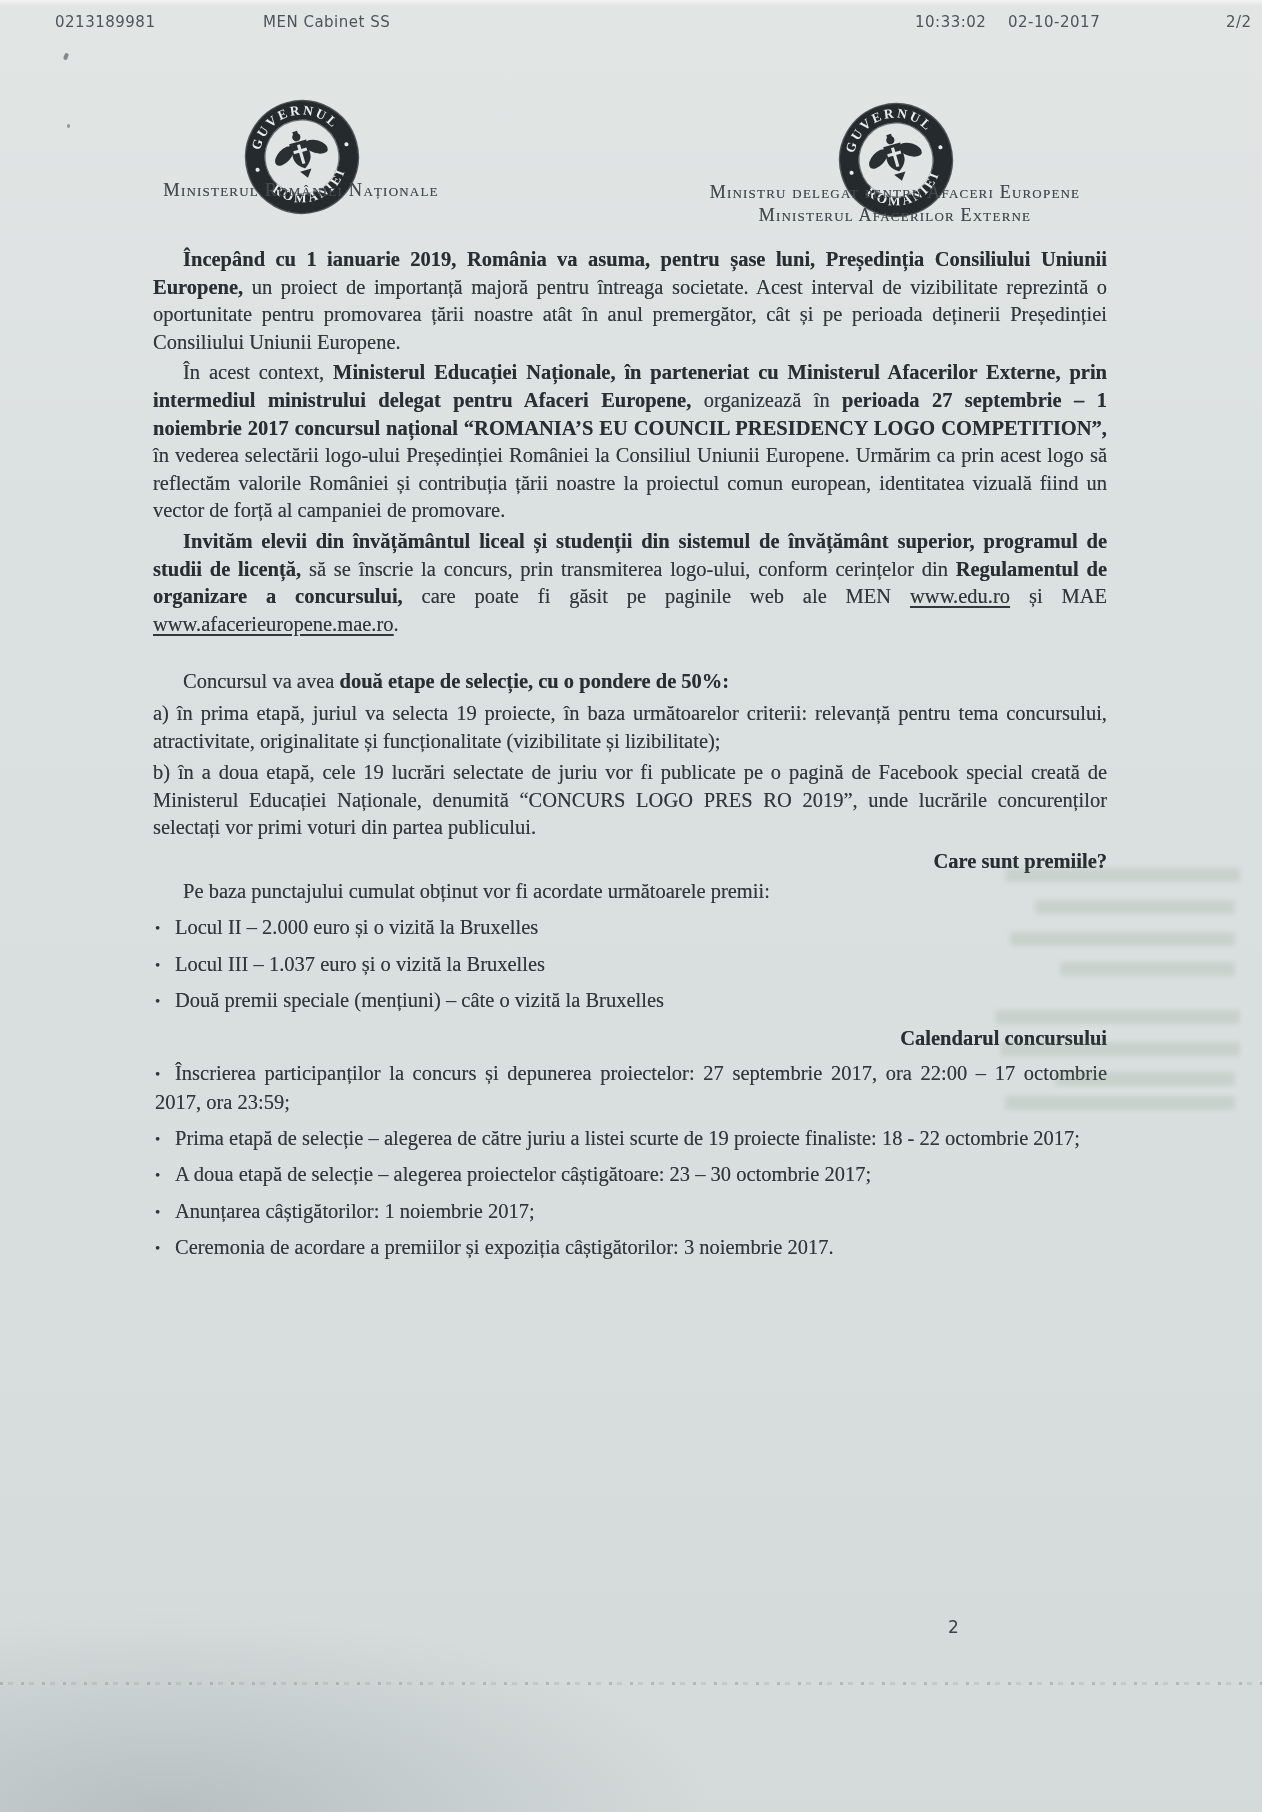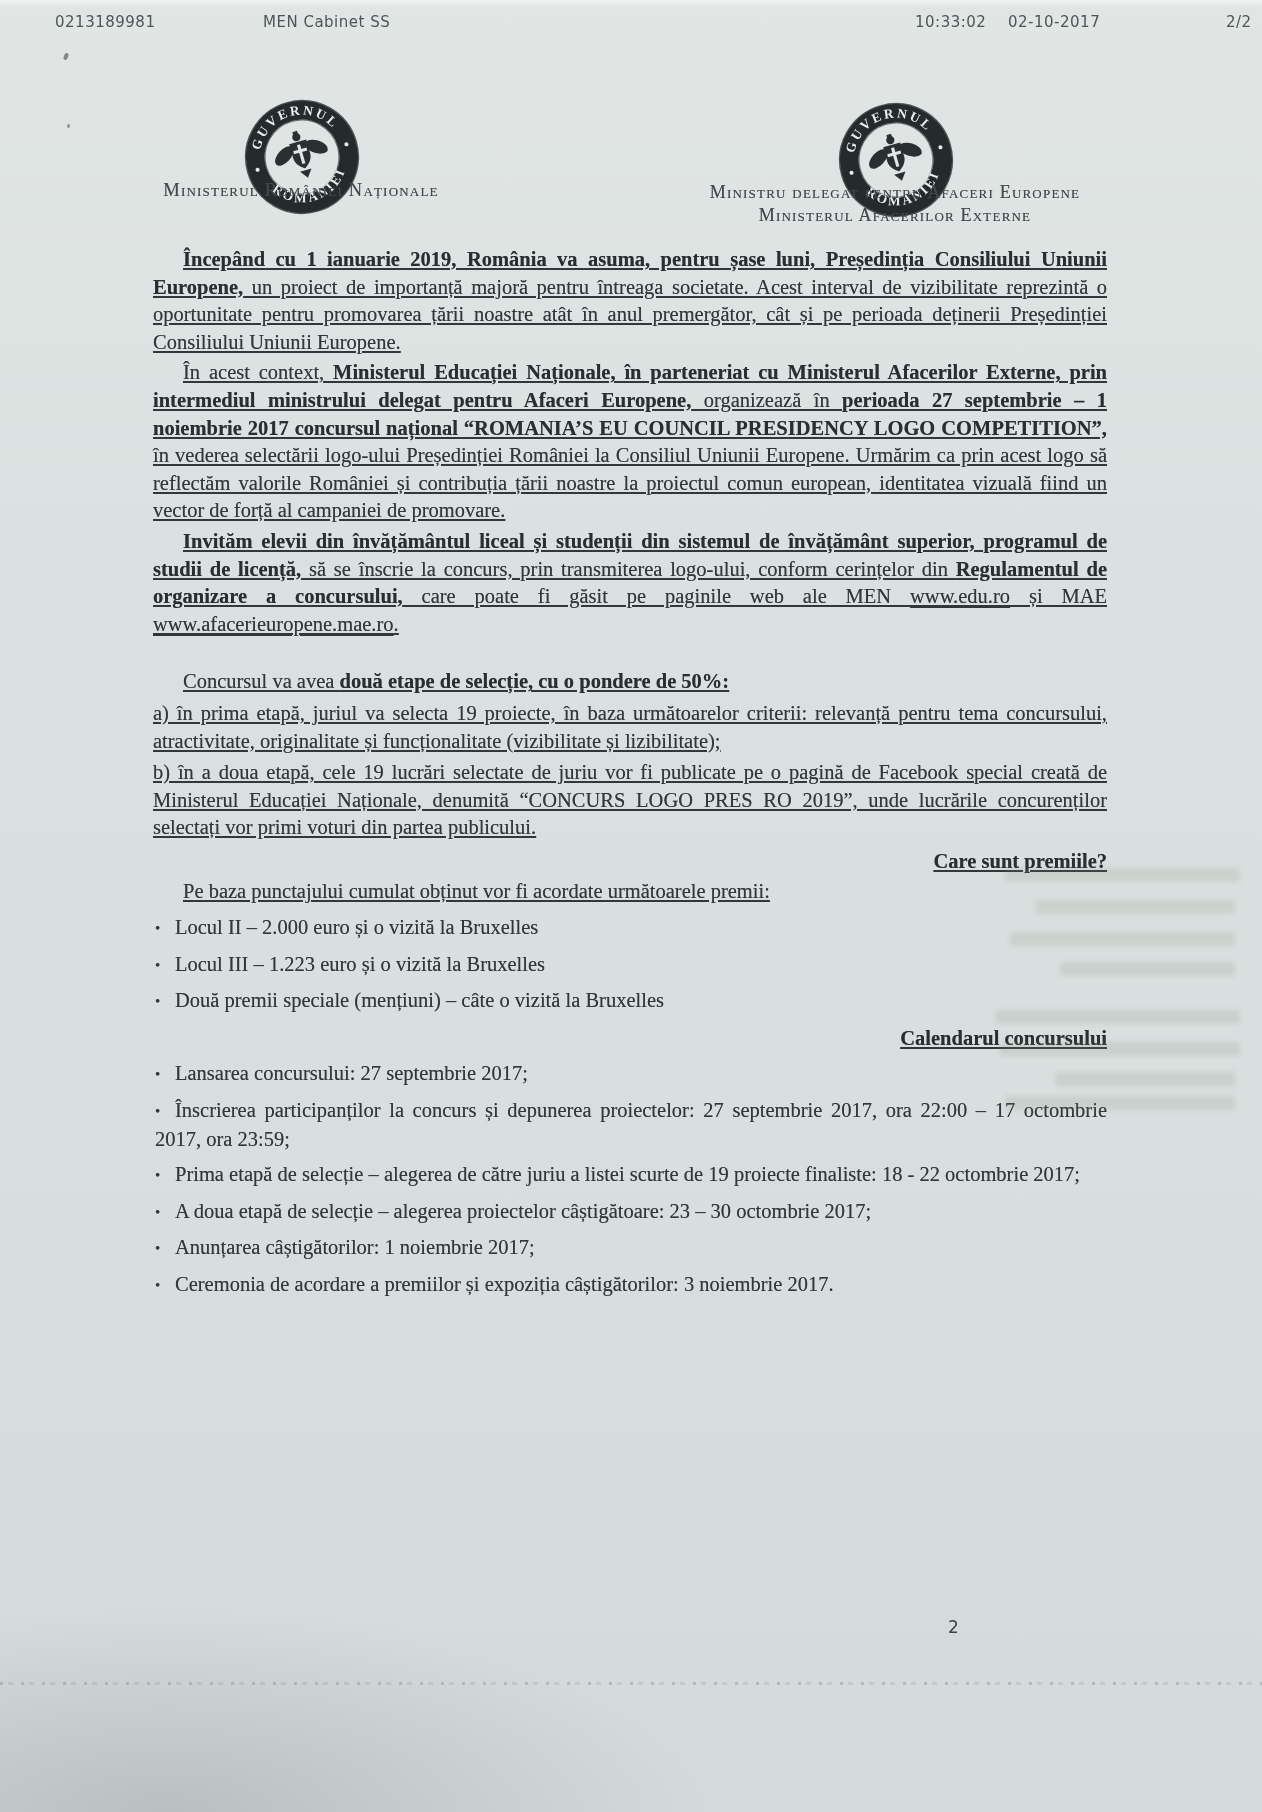--- a/index.html
+++ b/index.html
@@ -44,21 +44,21 @@
   
   .lh{position:absolute;text-align:center;
     font-variant:small-caps;letter-spacing:1.2px;color:#434a4e;
     text-shadow:0 0 .6px rgba(67,74,78,.6);}
   .lh-left{left:100px;top:180px;width:402px;font-size:18.5px;}
   .lh-right{left:640px;top:181px;width:510px;font-size:18px;line-height:22.5px;}
   
   .doc-body{position:absolute;left:153px;top:243px;width:954px;
     font-size:20.5px;line-height:27.6px;
     text-shadow:0 0 .55px rgba(44,50,54,.55);}
-  .doc-body p{margin:3px 0 0 0;text-align:justify;text-decoration:underline;}
+  .doc-body p{margin:3px 0 0 0;text-align:justify;}
   .doc-body p.indent{text-indent:30px;}
   .doc-body p.heading{font-weight:bold;margin-left:28px;text-align:right;}
   .doc-body strong{color:#282e32;}
   .doc-body .u{text-decoration:underline;text-underline-offset:3px;}
   ul.blist{list-style:none;margin:0;padding:0 0 0 2px;}
   ul.blist li{margin-top:8px;text-align:justify;}
   .bullet{display:inline-block;width:20px;font-size:15px;vertical-align:1px;}
   
   .pagenum{position:absolute;left:948px;top:1617px;
     font-family:"DejaVu Sans","Liberation Sans",sans-serif;
@@ -149,26 +149,25 @@
       <p class="para indent"><strong>Începând cu 1 ianuarie 2019, România va asuma, pentru șase luni, Președinția Consiliului Uniunii Europene,</strong><span> un proiect de importanță majoră pentru întreaga societate. Acest interval de vizibilitate reprezintă o oportunitate pentru promovarea țării noastre atât în anul premergător, cât și pe perioada deținerii Președinției Consiliului Uniunii Europene.</span></p>
       <p class="para indent"><span>În acest context, </span><strong>Ministerul Educației Naționale, în parteneriat cu Ministerul Afacerilor Externe, prin intermediul ministrului delegat pentru Afaceri Europene,</strong><span> organizează în </span><strong>perioada 27 septembrie – 1 noiembrie 2017 concursul național “ROMANIA’S EU COUNCIL PRESIDENCY LOGO COMPETITION”,</strong><span> în vederea selectării logo-ului Președinției României la Consiliul Uniunii Europene. Urmărim ca prin acest logo să reflectăm valorile României și contribuția țării noastre la proiectul comun european, identitatea vizuală fiind un vector de forță al campaniei de promovare.</span></p>
       <p class="para indent"><strong>Invităm elevii din învățământul liceal și studenții din sistemul de învățământ superior, programul de studii de licență,</strong><span> să se înscrie la concurs, prin transmiterea logo-ului, conform cerințelor din </span><strong>Regulamentul de organizare a concursului,</strong><span> care poate fi găsit pe paginile web ale MEN </span><span class="u">www.edu.ro</span><span> și MAE </span><span class="u">www.afacerieuropene.mae.ro</span><span>.</span></p>
       <p class="para indent" style="margin-top: 30px;"><span>Concursul va avea </span><strong>două etape de selecție, cu o pondere de 50%:</strong></p>
       <p class="para" style="margin-top: 4px;"><span>a) în prima etapă, juriul va selecta 19 proiecte, în baza următoarelor criterii: relevanță pentru tema concursului, atractivitate, originalitate și funcționalitate (vizibilitate și lizibilitate);</span></p>
       <p class="para" style="margin-top: 4px;"><span>b) în a doua etapă, cele 19 lucrări selectate de juriu vor fi publicate pe o pagină de Facebook special creată de Ministerul Educației Naționale, denumită “CONCURS LOGO PRES RO 2019”, unde lucrările concurenților selectați vor primi voturi din partea publicului.</span></p>
       <p class="heading" style="margin-top: 6px;"><strong>Care sunt premiile?</strong></p>
       <p class="para indent" style="margin-top: 3px;"><span>Pe baza punctajului cumulat obținut vor fi acordate următoarele premii:</span></p>
       <ul class="blist">
         <li><span class="bullet">•</span><span>Locul II – 2.000 euro și o vizită la Bruxelles</span></li>
-        <li><span class="bullet">•</span><span>Locul III – 1.223 euro și o vizită la Bruxelles</span></li>
+        <li><span class="bullet">•</span><span>Locul III – 1.037 euro și o vizită la Bruxelles</span></li>
         <li><span class="bullet">•</span><span>Două premii speciale (mențiuni) – câte o vizită la Bruxelles</span></li>
       </ul>
       <p class="heading" style="margin-top: 9px;"><strong>Calendarul concursului</strong></p>
       <ul class="blist">
-        <li><span class="bullet">•</span><span>Lansarea concursului: 27 septembrie 2017;</span></li>
         <li><span class="bullet">•</span><span>Înscrierea participanților la concurs și depunerea proiectelor: 27 septembrie 2017, ora 22:00 – 17 octombrie 2017, ora 23:59;</span></li>
         <li><span class="bullet">•</span><span>Prima etapă de selecție – alegerea de către juriu a listei scurte de 19 proiecte finaliste: 18 - 22 octombrie 2017;</span></li>
         <li><span class="bullet">•</span><span>A doua etapă de selecție – alegerea proiectelor câștigătoare: 23 – 30 octombrie 2017;</span></li>
         <li><span class="bullet">•</span><span>Anunțarea câștigătorilor: 1 noiembrie 2017;</span></li>
         <li><span class="bullet">•</span><span>Ceremonia de acordare a premiilor și expoziția câștigătorilor: 3 noiembrie 2017.</span></li>
       </ul>
     </div>
 
   <div class="ghost">
     <i style="left:1005px;top:868px;width:235px;height:14px"></i>

